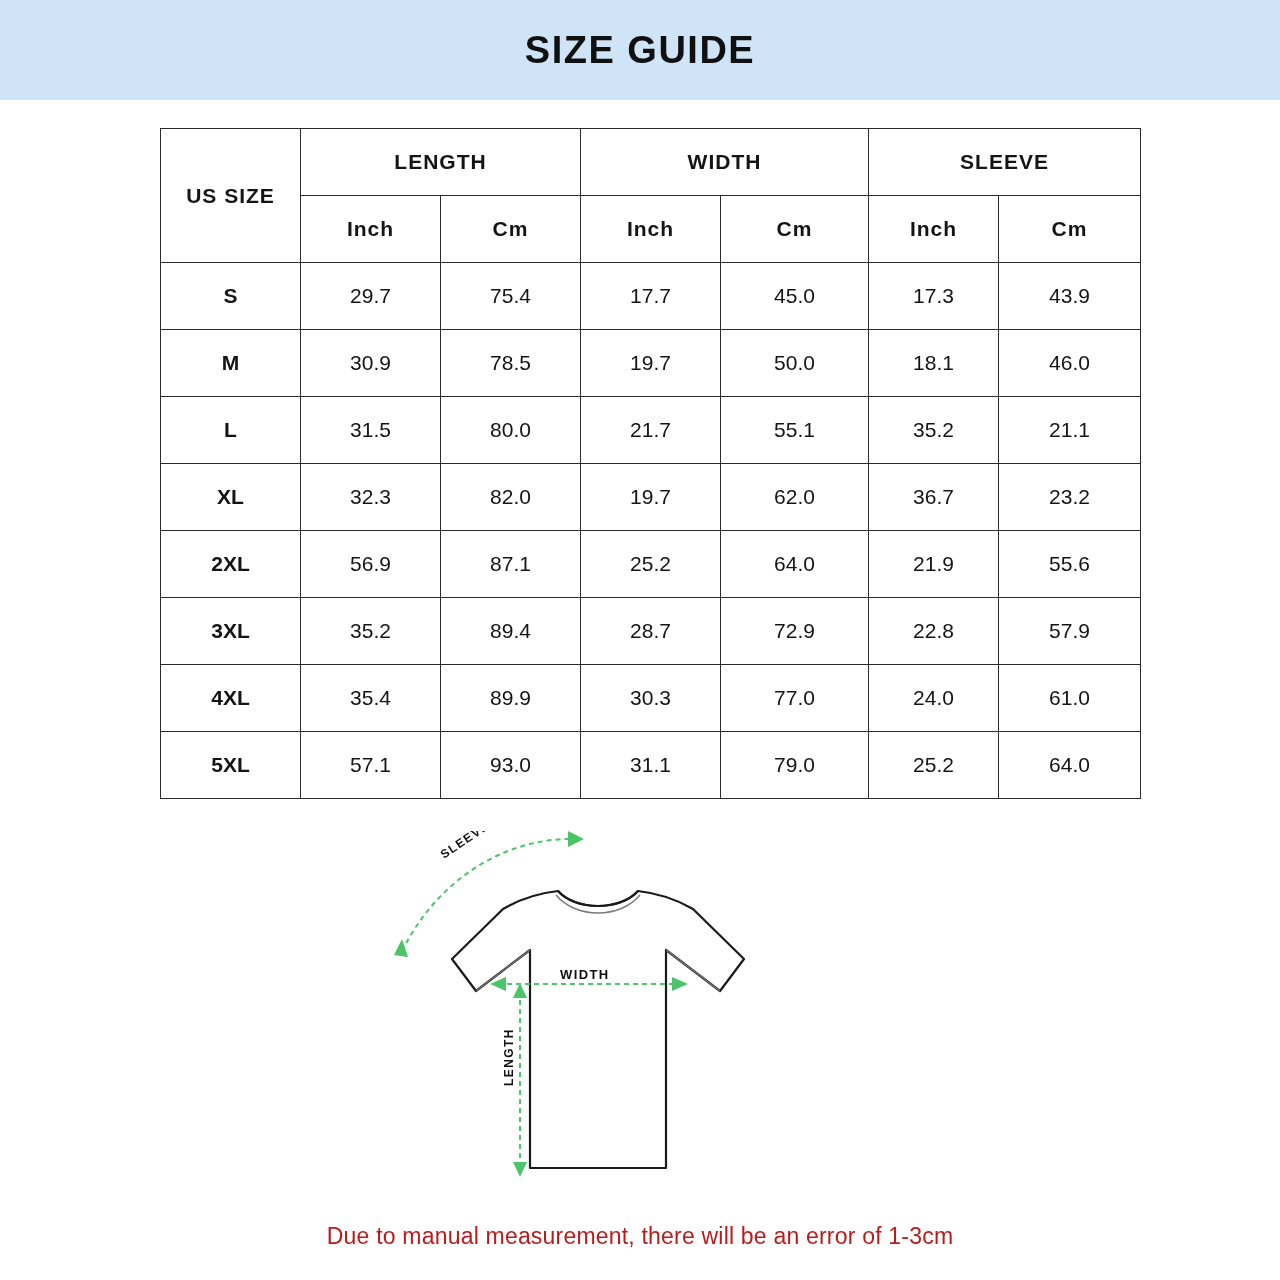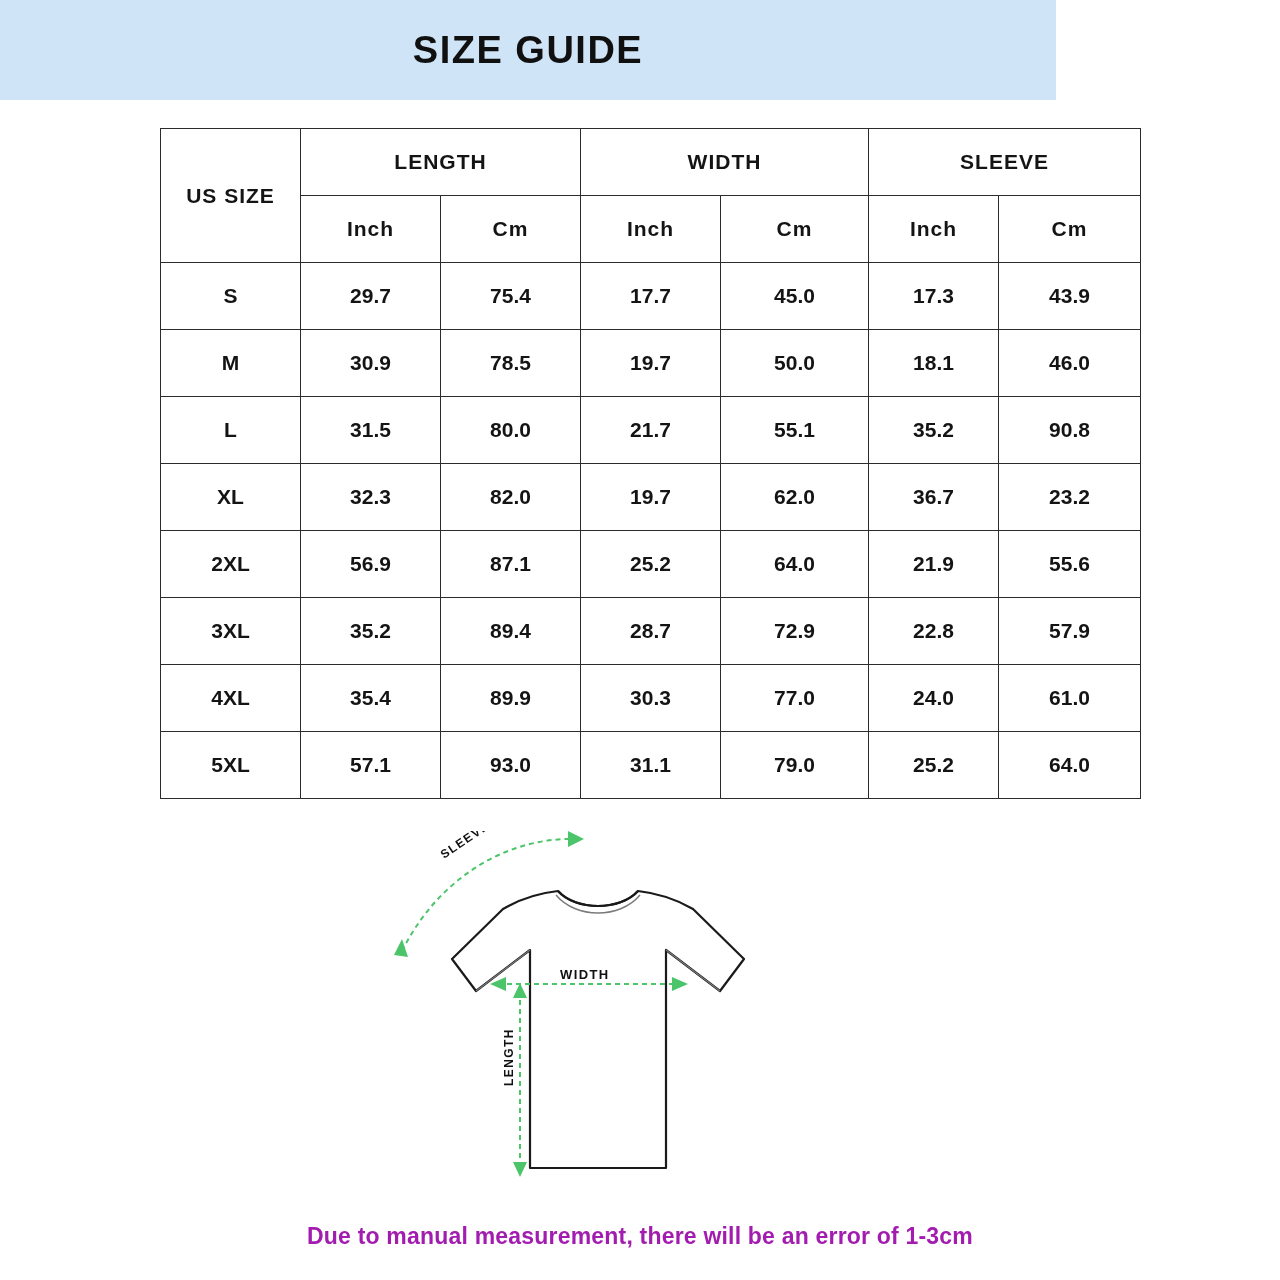--- a/index.html
+++ b/index.html
@@ -11,21 +11,21 @@
     width: 1280px;
     height: 1280px;
     font-family: "Liberation Sans", sans-serif;
     color: #111111;
     position: relative;
     overflow: hidden;
   }
 
   
   .header {
-    width: 1056px;
+    width: 1280px;
     height: 100px;
     background: #cfe4f6;
     display: flex;
     align-items: center;
     justify-content: center;
     box-sizing: border-box;
   }
   .header-title {
     font-size: 38px;
     font-weight: bold;
@@ -64,40 +64,40 @@
   .unit-row th {
     font-weight: bold;
     font-size: 21px;
     height: 62px;
   }
   .size-col {
     font-weight: bold;
     font-size: 22px;
   }
   .val-cell {
-    font-weight: bold;
+    font-weight: normal;
     font-size: 22px;
   }
 
   
   .diagram {
     margin: 32px auto 0 auto;
     width: 520px;
     height: 370px;
     position: relative;
   }
   .diagram svg { display: block; }
 
   
   .note {
     text-align: center;
     margin-top: 22px;
     font-size: 23px;
-    font-weight: bold;
-    color: #a21caf;
+    font-weight: normal;
+    color: #b91c1c;
     letter-spacing: 0.2px;
   }
 </style>
 </head>
 <body>
 
 <div class="header">
   <div class="header-title">SIZE GUIDE</div>
 </div>
 
@@ -147,21 +147,21 @@
         <td class="val-cell">18.1</td>
         <td class="val-cell">46.0</td>
       </tr>
       <tr>
         <td class="size-col">L</td>
         <td class="val-cell">31.5</td>
         <td class="val-cell">80.0</td>
         <td class="val-cell">21.7</td>
         <td class="val-cell">55.1</td>
         <td class="val-cell">35.2</td>
-        <td class="val-cell">90.8</td>
+        <td class="val-cell">21.1</td>
       </tr>
       <tr>
         <td class="size-col">XL</td>
         <td class="val-cell">32.3</td>
         <td class="val-cell">82.0</td>
         <td class="val-cell">19.7</td>
         <td class="val-cell">62.0</td>
         <td class="val-cell">36.7</td>
         <td class="val-cell">23.2</td>
       </tr>

